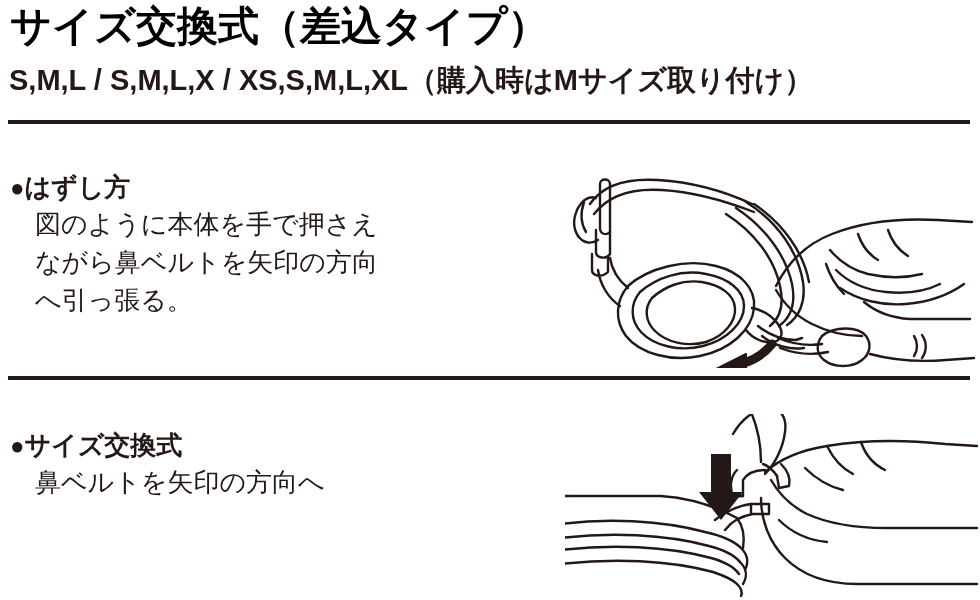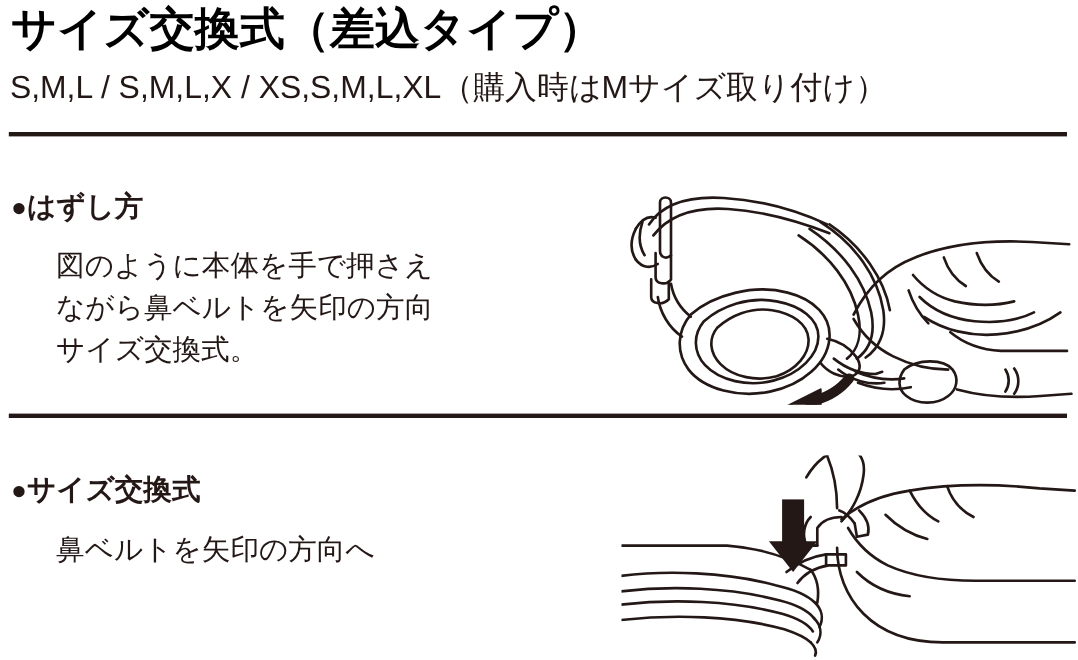--- a/index.html
+++ b/index.html
@@ -39,21 +39,21 @@
     letter-spacing: 0px;
     line-height: 48px;
     white-space: nowrap;
     color: #000000;
   }
   .subtitle {
     position: absolute;
     left: 9px;
     top: 62px;
     font-size: 29px;
-    font-weight: normal;
+    font-weight: bold;
     line-height: 36px;
     white-space: nowrap;
     color: #231815;
   }
 
   
   .divider {
     position: absolute;
     left: 8px;
     width: 962px;
@@ -83,21 +83,21 @@
     line-height: 34px;
     white-space: nowrap;
     color: #231815;
     margin: 0;
   }
   .heading .bullet {
     font-size: 24px;
     line-height: 34px;
   }
   .body-text {
-    margin: 16px;
+    margin: 0;
     padding-left: 25px;
     font-size: 26px;
     font-weight: normal;
     line-height: 38px;
     color: #231815;
     white-space: nowrap;
   }
   .body-line { display: block; }
 
   
@@ -136,21 +136,21 @@
 
   <div class="section section-1">
 
     <div class="text-col">
       <div class="heading">
         <span class="bullet">●</span><span>はずし方</span>
       </div>
       <div class="body-text">
         <span class="body-line">図のように本体を手で押さえ</span>
         <span class="body-line">ながら鼻ベルトを矢印の方向</span>
-        <span class="body-line">サイズ交換式。</span>
+        <span class="body-line">へ引っ張る。</span>
       </div>
     </div>
 
     <div class="illus illus-1">
       <svg viewBox="0 0 440 210" xmlns="http://www.w3.org/2000/svg" fill="none" stroke="#231815" stroke-width="2.4" stroke-linecap="round" stroke-linejoin="round">
 
         <path d="M50 46 C 62 28, 86 20, 118 22 C 152 24, 186 34, 212 46"></path>
         <path d="M54 56 C 68 38, 92 30, 122 32 C 156 34, 188 44, 214 54"></path>
         <path d="M44 44 C 40 56, 41 66, 46 74"></path>
         <path d="M38 50 C 33 60, 33 70, 38 78"></path>

